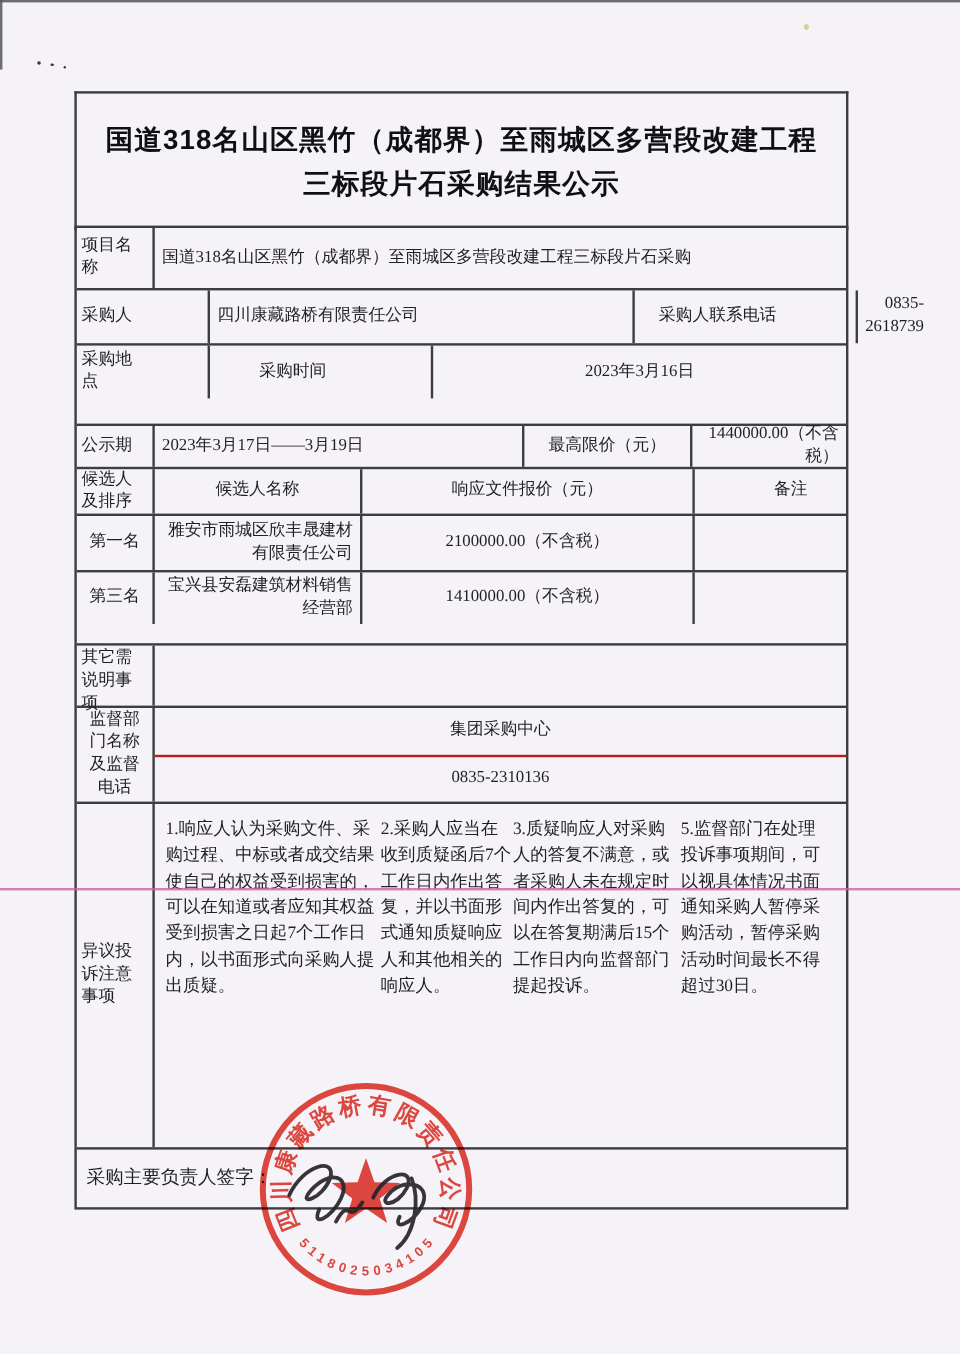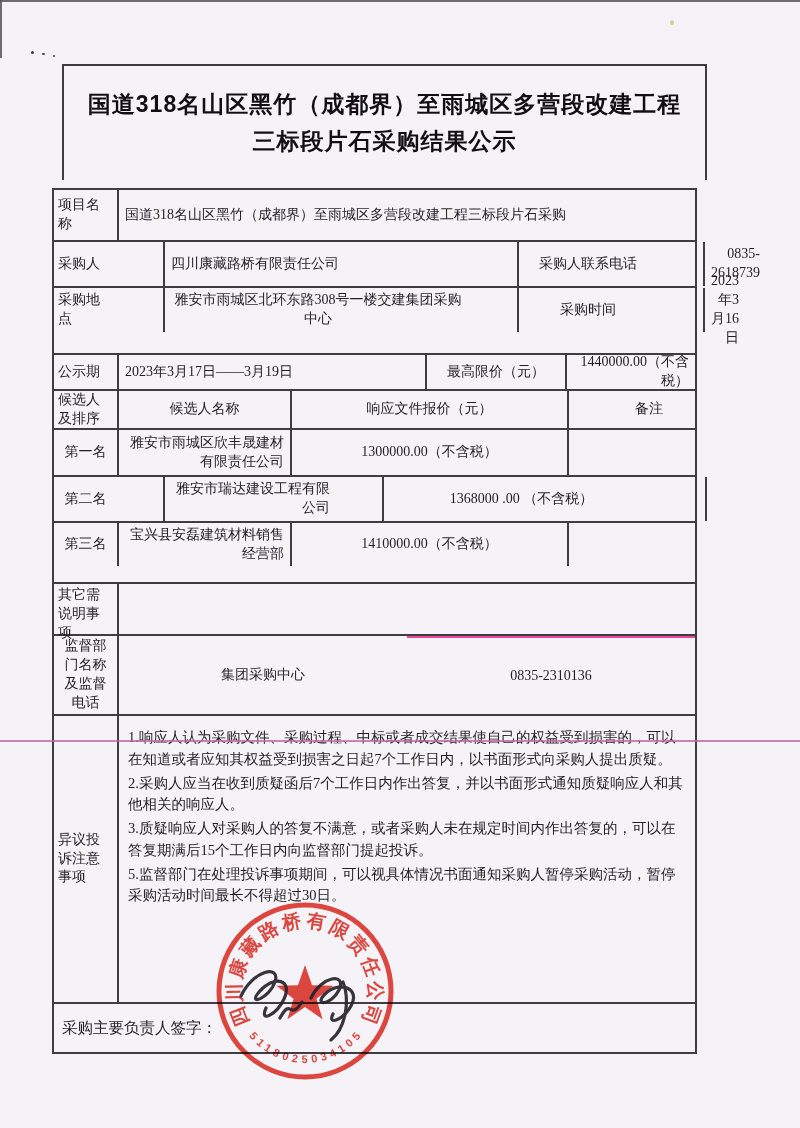--- a/index.html
+++ b/index.html
@@ -14,33 +14,33 @@
   .scan-left-line{position:absolute;left:0;top:0;width:2px;height:58px;background:#55555a;opacity:.85;}
   .speck{position:absolute;border-radius:50%;}
   .speck.s1{left:31px;top:51px;width:3px;height:3px;background:#3a3a3a;}
   .speck.s2{left:42px;top:53px;width:3px;height:2px;background:#3a3a3a;}
   .speck.s3{left:53px;top:55px;width:2px;height:2px;background:#3a3a3a;}
   .speck.s4{left:670px;top:20px;width:4px;height:5px;background:#c9bb57;opacity:.65;}
   .pink-line{position:absolute;left:0;top:740px;width:800px;height:2px;background:rgba(201,98,160,.78);}
 
   
   .title-box{
-    position:absolute;left:62px;top:64px;width:645px;height:116px;
+    position:absolute;left:62px;top:76px;width:645px;height:116px;
     border:2px solid #3e3e42;border-bottom:none;box-sizing:border-box;
     display:flex;flex-direction:column;align-items:center;justify-content:center;
   }
   .title-line{
     font-family:"Liberation Sans","DejaVu Sans",sans-serif;
     font-weight:700;font-size:23px;line-height:37px;letter-spacing:1px;color:#101014;
     text-align:center;white-space:nowrap;
   }
 
   
   .tbl{
-    position:absolute;left:52px;top:188px;width:645px;
+    position:absolute;left:62px;top:188px;width:645px;
     border:2px solid #3e3e42;box-sizing:border-box;
     font-size:14px;line-height:1.35;
   }
   .row{display:flex;box-sizing:border-box;border-top:2px solid #3e3e42;}
   .row:first-child{border-top:none;}
   .cell{box-sizing:border-box;border-left:2px solid #3e3e42;display:flex;align-items:center;padding:2px 6px;}
   .cell:first-child{border-left:none;}
   .lab{width:63px;flex:0 0 63px;padding:2px 4px;}
   .lab.left{justify-content:flex-start;text-align:left;}
   .lab.ctr{justify-content:center;text-align:center;}
@@ -50,25 +50,25 @@
   .v-lab2{width:140px;flex:0 0 140px;}
   .v-val2{flex:1 1 auto;}
   .c-name{width:173px;flex:0 0 173px;}
   .c-price{width:277px;flex:0 0 277px;}
   .c-remark{flex:1 1 auto;padding-left:40px;}
 
   .h50{height:50px;} .h46{height:46px;gap:46px;} .h36{height:36px;margin-top:21px;} .h39{height:39px;}
   .h47{height:47px;} .h45{height:45px;} .h52{height:52px;margin-top:16px;} .h80{height:80px;}
   .h288{height:288px;} .hsig{height:50px;}
 
-  .sup-wrap{flex:1 1 auto;display:flex;flex-direction:row;padding:0;align-items:stretch;}
+  .sup-wrap{flex:1 1 auto;display:flex;flex-direction:column;padding:0;align-items:stretch;}
   .sub{flex:1 1 50%;display:flex;align-items:center;justify-content:center;box-sizing:border-box;}
-  .sub+.sub{border-top:2px solid #ec4899;}
+  .sub+.sub{border-top:2px solid #b91c1c;}
 
-  .obj-cell{flex:1 1 auto;display:flex;flex-direction:column;justify-content:flex-start;
+  .obj-cell{flex:1 1 auto;display:flex;flex-direction:row;justify-content:center;
     padding:10px 12px 10px 9px;align-items:stretch;}
   .obj-cell p{margin:1px 0;font-size:14.5px;line-height:1.5;text-align:left;}
 
   .sig-row .cell{padding-left:8px;font-size:15.5px;}
 
   
   .seal{position:absolute;left:205px;top:898px;width:200px;height:190px;
     mix-blend-mode:multiply;opacity:.92;}
   .handsign{position:absolute;left:225px;top:952px;width:160px;height:100px;}
 </style>
@@ -96,21 +96,20 @@
 
   <div class="row h46">
     <div class="cell lab left">采购人</div>
     <div class="cell v-main left">四川康藏路桥有限责任公司</div>
     <div class="cell v-lab2 ctr">采购人联系电话</div>
     <div class="cell v-val2 ctr">0835-2618739</div>
   </div>
 
   <div class="row h46">
     <div class="cell lab left">采购地点</div>
-    <div class="cell v-main left">雅安市雨城区北环东路308号一楼交建集团采购中心</div>
     <div class="cell v-lab2 ctr">采购时间</div>
     <div class="cell v-val2 ctr">2023年3月16日</div>
   </div>
 
   <div class="row h36">
     <div class="cell lab left">公示期</div>
     <div class="cell v-main left">2023年3月17日——3月19日</div>
     <div class="cell v-lab2 ctr">最高限价（元）</div>
     <div class="cell v-val2 ctr">1440000.00（不含税）</div>
   </div>
@@ -118,30 +117,24 @@
   <div class="row h39">
     <div class="cell lab left">候选人及排序</div>
     <div class="cell c-name ctr">候选人名称</div>
     <div class="cell c-price ctr">响应文件报价（元）</div>
     <div class="cell c-remark ctr">备注</div>
   </div>
 
   <div class="row h47">
     <div class="cell lab ctr">第一名</div>
     <div class="cell c-name ctr">雅安市雨城区欣丰晟建材有限责任公司</div>
-    <div class="cell c-price ctr">1300000.00（不含税）</div>
+    <div class="cell c-price ctr">2100000.00（不含税）</div>
     <div class="cell c-remark"></div>
   </div>
 
-  <div class="row h46">
-    <div class="cell lab ctr">第二名</div>
-    <div class="cell c-name ctr">雅安市瑞达建设工程有限公司</div>
-    <div class="cell c-price ctr">1368000 .00 （不含税）</div>
-    <div class="cell c-remark"></div>
-  </div>
 
   <div class="row h45">
     <div class="cell lab ctr">第三名</div>
     <div class="cell c-name ctr">宝兴县安磊建筑材料销售经营部</div>
     <div class="cell c-price ctr">1410000.00（不含税）</div>
     <div class="cell c-remark"></div>
   </div>
 
   <div class="row h52">
     <div class="cell lab left" style="align-items:flex-start;">其它需说明事项</div>

